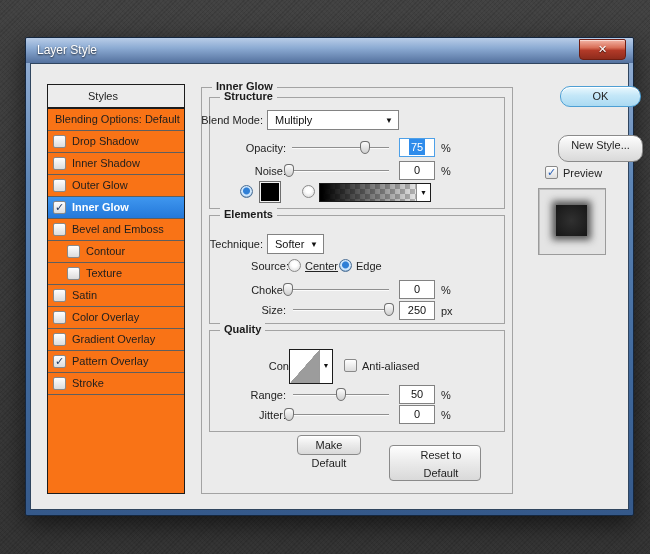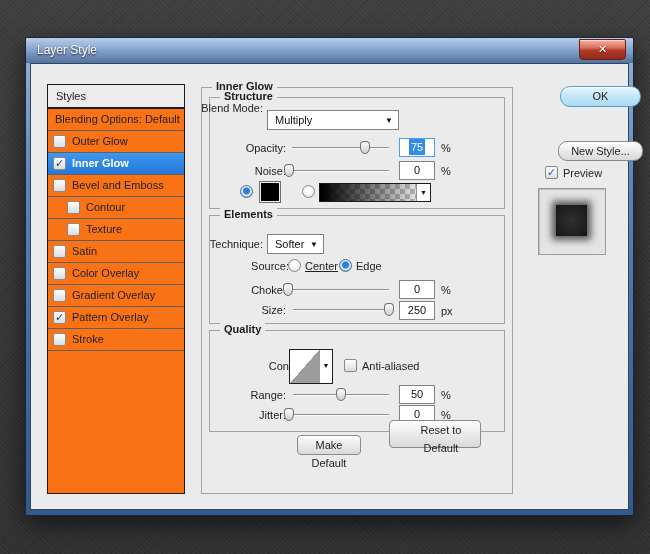--- a/index.html
+++ b/index.html
@@ -27,21 +27,21 @@
     border:1px solid #6e1d12;border-radius:0 2px 4px 4px;
     box-shadow:inset 0 1px 0 rgba(255,255,255,.5);
     color:#fff;font-size:11px;font-weight:bold;text-align:center;line-height:18px;
     text-shadow:0 1px 1px rgba(0,0,0,.7);cursor:pointer;}
   .content{position:absolute;left:4px;right:4px;top:25px;bottom:5px;
     background:#ebebeb;border:1px solid #30455f;}
 
   
   .sheader{position:absolute;left:16px;top:20px;width:136px;height:22px;
     border:1px solid #1c1c1c;background:#ececec;font-size:11px;line-height:22px;}
-  .sheader span{padding-left:8px;color:#1e1e1e;}
+  .sheader span{padding-left:8px;color:#1e1e1e;margin-left:32px;}
   .slist{position:absolute;left:16px;top:44px;width:136px;height:384px;
     border:1px solid #1c1c1c;background:#f97316;overflow:hidden;}
   .srow{position:relative;height:21px;border-bottom:1px solid #5f5f5f;font-size:11px;line-height:21px;}
   .slabel{position:absolute;left:24px;color:#1e1e1e;white-space:nowrap;}
   .srow.noCb .slabel{left:7px;}
   .srow.indent .slabel{left:38px;text-align:center;}
   .srow.sel{background:linear-gradient(#3f97ef,#2478da);}
   .srow.sel .slabel{color:#fff;font-weight:bold;}
   .checkbox{position:absolute;left:5px;top:4px;width:13px;height:13px;box-sizing:border-box;
     background:linear-gradient(#ffffff,#dcdcdc);border:1px solid #898989;border-radius:2px;
@@ -125,20 +125,28 @@
 
     <div class="sheader">
       <span>Styles</span>
     </div>
     <div class="slist">
       <div class="srow noCb">
         <span class="slabel">Blending Options: Default</span>
       </div>
       <div class="srow">
         <span class="checkbox"></span>
+        <span class="slabel">Drop Shadow</span>
+      </div>
+      <div class="srow">
+        <span class="checkbox"></span>
+        <span class="slabel">Inner Shadow</span>
+      </div>
+      <div class="srow">
+        <span class="checkbox"></span>
         <span class="slabel">Outer Glow</span>
       </div>
       <div class="srow sel">
         <span class="checkbox">
             <span class="check">✓</span>
           </span>
         <span class="slabel">Inner Glow</span>
       </div>
       <div class="srow">
         <span class="checkbox"></span>
@@ -176,21 +184,21 @@
       </div>
     </div>
 
     <div class="group" style="left:170px;top:23px;width:310px;height:405px;">
       <span class="legend">Inner Glow</span>
     </div>
 
     <div class="group" style="left:178px;top:33px;width:294px;height:110px;">
       <span class="legend">Structure</span>
     </div>
-    <span class="lbl" style="left:147px;top:38px;text-align:right;">Blend Mode:</span>
+    <span class="lbl" style="left:147px;top:50px;text-align:right;">Blend Mode:</span>
     <div class="dd" style="left:236px;top:46px;width:132px;">
       <span>Multiply</span>
       <span class="arr">▼</span>
     </div>
 
     <span class="lbl" style="left:170px;top:78px;">Opacity:</span>
     <div class="slider-track" style="left:261px;top:83px;width:97px;"></div>
     <div class="thumb" style="left:329px;top:77px;"></div>
     <div class="textbox focused" style="left:368px;top:74px;"><span class="sel">75</span></div>
     <span class="unit" style="left:410px;top:78px;">%</span>
@@ -252,24 +260,24 @@
     <div class="textbox" style="left:368px;top:321px;"><span>50</span></div>
     <span class="unit" style="left:410px;top:325px;">%</span>
 
     <span class="lbl" style="left:170px;top:345px;">Jitter:</span>
     <div class="slider-track" style="left:258px;top:350px;width:100px;"></div>
     <div class="thumb" style="left:253px;top:344px;"></div>
     <div class="textbox" style="left:368px;top:341px;"><span>0</span></div>
     <span class="unit" style="left:410px;top:345px;">%</span>
 
     <div class="btn r4" style="left:238px;top:371px;width:64px;height:20px;line-height:18px;">Make Default</div>
-    <div class="btn r4" style="left:330px;top:356px;width:92px;height:28px;line-height:18px;padding-left:12px;">Reset to Default</div>
+    <div class="btn r4" style="left:330px;top:381px;width:92px;height:36px;line-height:18px;padding-left:12px;">Reset to Default</div>
 
     <div class="btn ok" style="left:501px;top:22px;width:81px;height:21px;line-height:19px;">OK</div>
-    <div class="btn r9" style="left:499px;top:77px;width:85px;height:20px;line-height:18px;">New Style...</div>
+    <div class="btn r9" style="left:499px;top:71px;width:85px;height:27px;line-height:18px;border-radius:10px;">New Style...</div>
 
     <span class="pv-cb">
         <span class="check">✓</span>
       </span>
     <span class="opt" style="left:532px;top:103px;">Preview</span>
 
     <div class="pvbox">
       <div class="pvsq"></div>
     </div>
 

